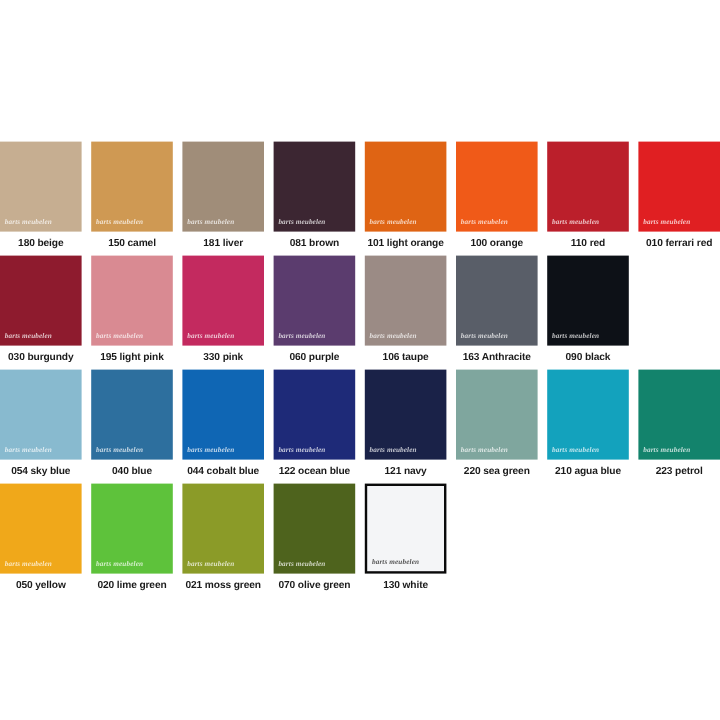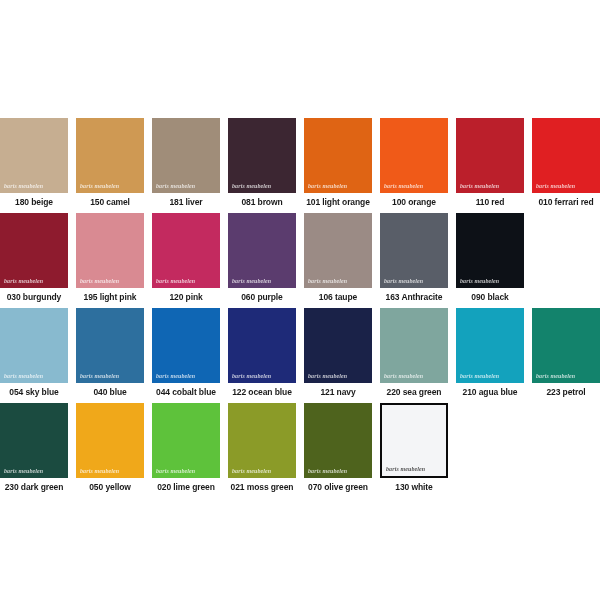--- a/index.html
+++ b/index.html
@@ -151,21 +151,21 @@
         <div class="cell">
           <div class="swatch" style="background: rgb(217, 138, 146);">
             <span class="watermark">barts meubelen</span>
           </div>
           <div class="label">195 light pink</div>
         </div>
         <div class="cell">
           <div class="swatch" style="background: rgb(195, 42, 95);">
             <span class="watermark">barts meubelen</span>
           </div>
-          <div class="label">120 pink</div>
+          <div class="label">330 pink</div>
         </div>
         <div class="cell">
           <div class="swatch" style="background: rgb(91, 60, 110);">
             <span class="watermark">barts meubelen</span>
           </div>
           <div class="label">060 purple</div>
         </div>
         <div class="cell">
           <div class="swatch" style="background: rgb(155, 139, 133);">
             <span class="watermark">barts meubelen</span>
@@ -229,26 +229,20 @@
           <div class="label">210 agua blue</div>
         </div>
         <div class="cell">
           <div class="swatch" style="background: rgb(19, 131, 108);">
             <span class="watermark">barts meubelen</span>
           </div>
           <div class="label">223 petrol</div>
         </div>
       </div>
       <div class="row">
-        <div class="cell">
-          <div class="swatch" style="background: rgb(27, 75, 64);">
-            <span class="watermark">barts meubelen</span>
-          </div>
-          <div class="label">230 dark green</div>
-        </div>
         <div class="cell">
           <div class="swatch" style="background: rgb(240, 168, 26);">
             <span class="watermark">barts meubelen</span>
           </div>
           <div class="label">050 yellow</div>
         </div>
         <div class="cell">
           <div class="swatch" style="background: rgb(94, 194, 59);">
             <span class="watermark">barts meubelen</span>
           </div>

